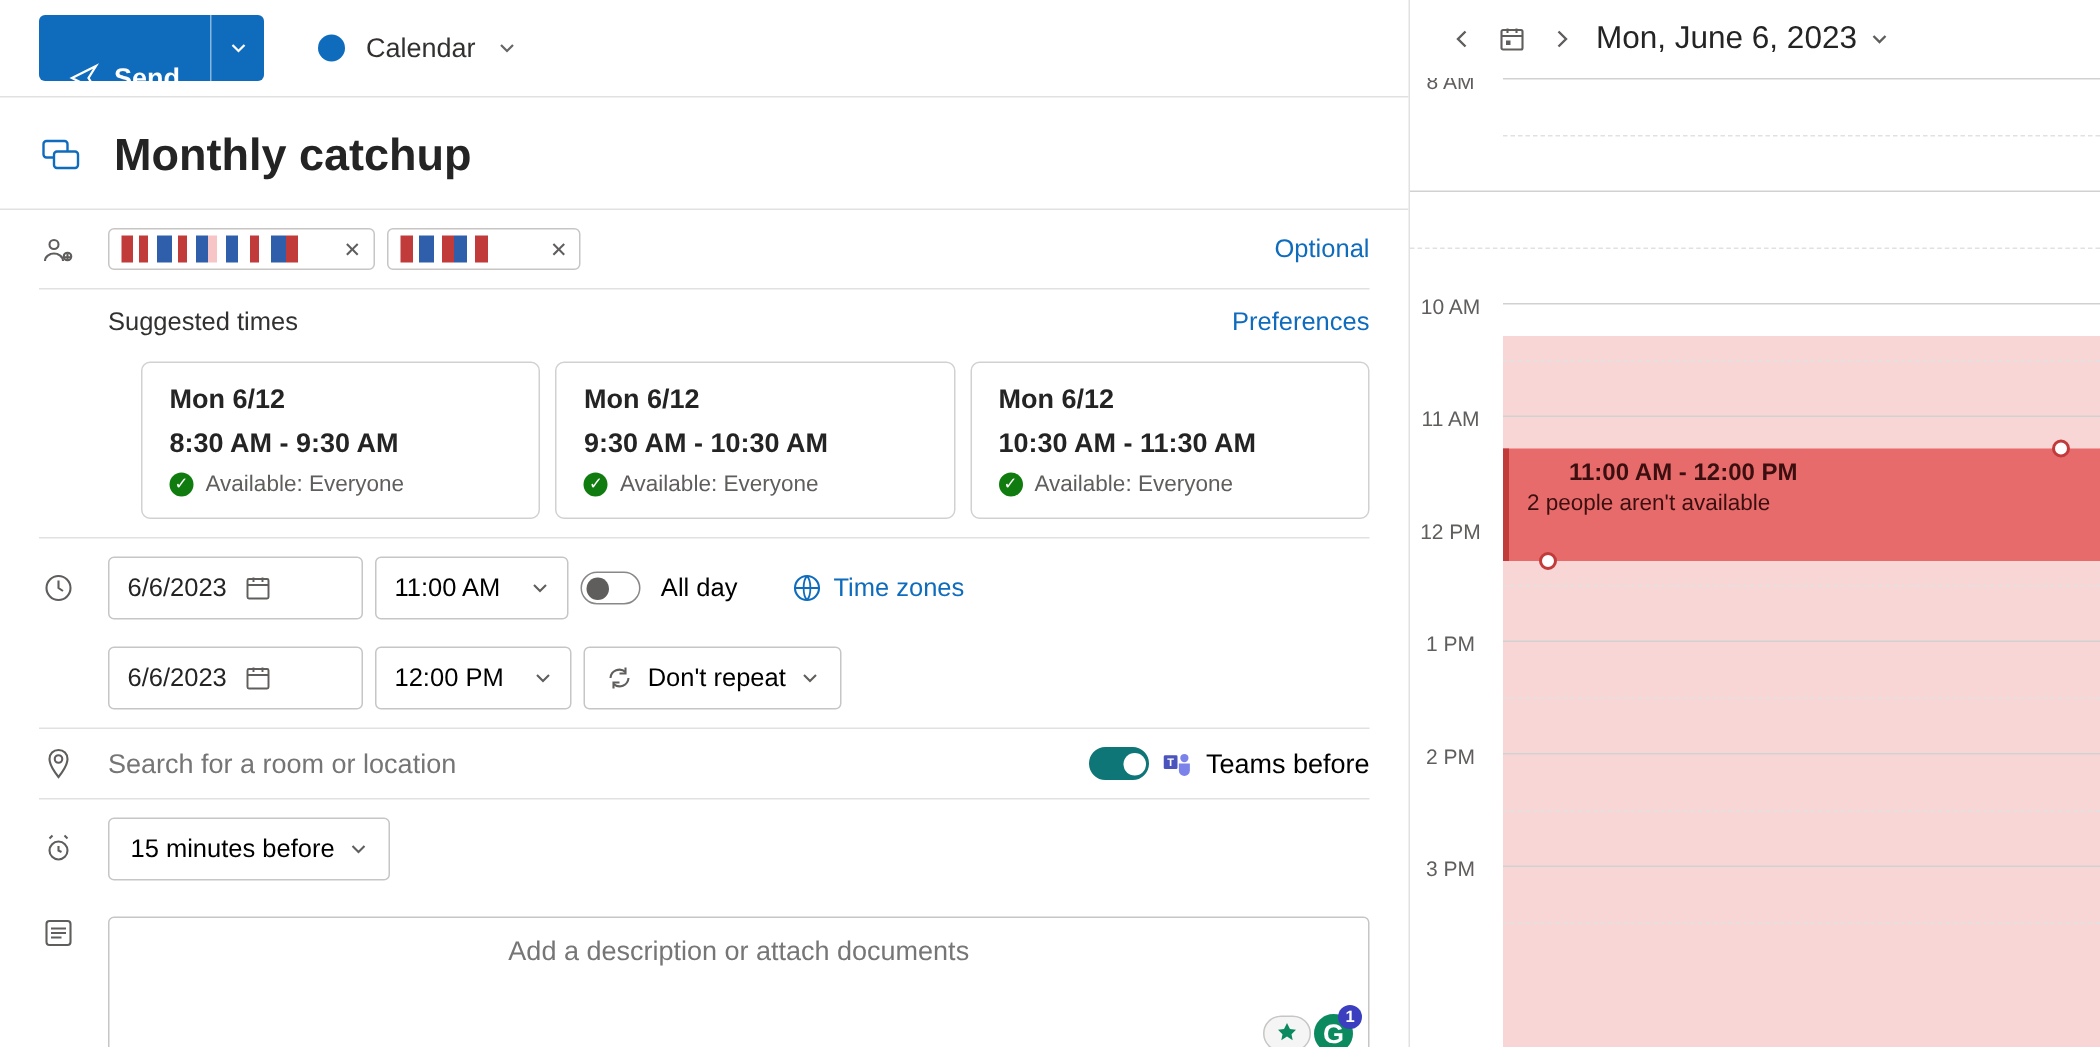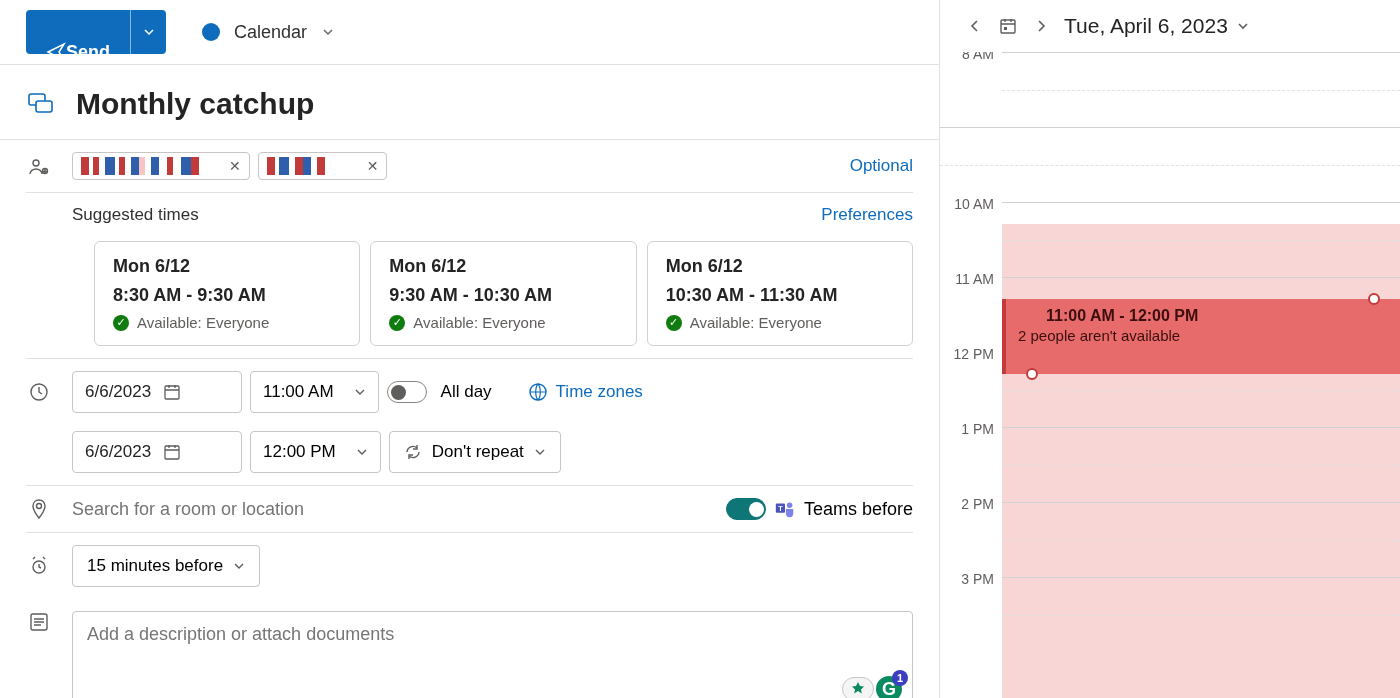--- a/index.html
+++ b/index.html
@@ -4,35 +4,35 @@
 <style>
   * { box-sizing: border-box; margin: 0; padding: 0; font-family: "Segoe UI", -apple-system, sans-serif; }
   body { background: #f4f4f4; width: 1400px; height: 698px; overflow: hidden; }
   .app { display: flex; width: 100%; height: 100%; }
   .left { flex: 0 0 940px; background: #fff; border-right: 1px solid #e1e1e1; display: flex; flex-direction: column; }
   .right { flex: 1; background: #fff; display: flex; flex-direction: column; }
 
   
   .toolbar { display: flex; align-items: center; padding: 10px 26px; border-bottom: 1px solid #e1e1e1; gap: 36px; }
   .send-btn { background: #0f6cbd; color: #fff; border: none; border-radius: 4px; height: 44px; display: flex; align-items: center; cursor: pointer; overflow: hidden; }
-  .send-main { display: flex; align-items: center; padding: 0 20px; font-size: 18px; font-weight: 600; height: 100%; margin-top: 40px; }
+  .send-main { display: flex; align-items: center; gap: 10px; padding: 0 20px; font-size: 18px; font-weight: 600; height: 100%; margin-top: 40px; }
   .send-split { border-left: 1px solid rgba(255,255,255,0.5); width: 36px; display: flex; align-items: center; justify-content: center; height: 100%; }
   .cal-label { display: flex; align-items: center; gap: 14px; font-size: 18px; color: #323130; }
   .dot-blue { width: 18px; height: 18px; border-radius: 50%; background: #0f6cbd; }
   .chev { color: #666; cursor:pointer; }
 
   
   .title-row { display: flex; align-items: center; gap: 20px; padding: 22px 26px 18px; border-bottom: 1px solid #e1e1e1; }
   .title-row h1 { font-size: 30px; font-weight: 600; color: #242424; }
   .chat-icon { color: #0f6cbd; width: 30px; height: 30px; display:flex; align-items:center; justify-content:center; }
 
   
   .form { padding: 0 26px 0 26px; }
   .row { display: flex; align-items: center; gap: 20px; padding: 12px 0; border-bottom: 1px solid #e1e1e1; }
-  .row.noline { border-bottom: none; }
+  .row.noline { border-bottom: none; text-align: center; }
   .row-icon { width: 26px; color: #605e5c; flex: 0 0 26px; display:flex; justify-content:center; }
   .row-body { flex: 1; display: flex; align-items: center; flex-wrap: wrap; gap: 8px; }
 
   .chip { border: 1px solid #c8c6c4; border-radius: 4px; padding: 4px 8px; display: inline-flex; align-items:center; gap:8px; font-size:14px; }
   .chip .x { color:#605e5c; cursor:pointer; }
   .chip-mosaic { display:inline-block; width:140px; height:18px; background-image:
     linear-gradient(90deg,#c23b3b 0 8px,transparent 8px 12px,#c23b3b 12px 18px,transparent 18px 24px,#2f5fab 24px 34px,transparent 34px 38px,#c23b3b 38px 44px,transparent 44px 50px,#2f5fab 50px 58px,#f7c5c5 58px 64px,transparent 64px 70px,#2f5fab 70px 78px,transparent 78px 86px,#c23b3b 86px 92px,transparent 92px 100px,#2f5fab 100px 110px,#c23b3b 110px 118px,transparent 118px 140px);
   }
   .chip-mosaic.small { width:92px; background-image:
     linear-gradient(90deg,#c23b3b 0 8px,transparent 8px 12px,#2f5fab 12px 22px,transparent 22px 28px,#c23b3b 28px 36px,#2f5fab 36px 44px,transparent 44px 50px,#c23b3b 50px 58px,transparent 58px 92px);
@@ -73,21 +73,21 @@
   .g-badge .count { position:absolute; top:-6px; right:-6px; width:16px; height:16px; border-radius:50%; background:#3b3fbf; color:#fff; font-size:11px; display:flex; align-items:center; justify-content:center; }
 
   
   .cal-head { display:flex; align-items:center; gap:16px; padding:14px 28px; }
   .cal-head .nav-ico { color:#605e5c; cursor:pointer; }
   .cal-head .day-ico { color:#605e5c; cursor:pointer; }
   .cal-head .date-str { font-size:21px; color:#242424; display:flex; align-items:center; gap:8px; cursor:pointer; }
 
   .grid { position:relative; flex:1; overflow:hidden; }
   .hr-row { display:flex; height:75px; }
-  .hr-lbl { width:62px; text-align:right; padding-right:8px; font-size:14px; color:#605e5c; transform:translateY(-6px); }
+  .hr-lbl { width:62px; text-align:center; padding-right:8px; font-size:14px; color:#605e5c; transform:translateY(-6px); }
   .hr-cell { flex:1; border-top:1px solid #d1d1d1; position:relative; }
   .hr-cell::after { content:""; position:absolute; top:50%; left:0; right:0; border-top:1px dashed #e1e1e1; }
   .busy-overlay { position:absolute; left:62px; right:0; background:#f8d6d6; }
   .event-block { position:absolute; left:62px; right:0; background:#e86b6b; border-left:4px solid #c23b3b; padding:8px 12px; color:#3b0f0f; }
   .event-block .t { font-weight:700; font-size:16px;margin-left:28px; }
   .event-block .s { font-size:15px; margin-top:2px; }
   .handle { width:12px; height:12px; border-radius:50%; background:#fff; border:2px solid #c23b3b; position:absolute; }
 
   svg { display:block; }
 </style>
@@ -357,21 +357,21 @@
             <path d="M3 8h14M7 3v3M13 3v3" stroke="#605e5c" stroke-width="1.4"></path>
             <rect x="6" y="11" width="3" height="3" fill="#605e5c"></rect>
           </svg>
         </span>
       <span class="nav-ico">
           <svg width="14" height="14" viewBox="0 0 14 14">
             <path d="M5 2l5 5-5 5" fill="none" stroke="#605e5c" stroke-width="1.6"></path>
           </svg>
         </span>
       <span class="date-str">
-        <span>Tue, April 6, 2023</span>
+        <span>Mon, June 6, 2023</span>
         <svg width="14" height="14" viewBox="0 0 14 14">
             <path d="M3 5l4 4 4-4" fill="none" stroke="#605e5c" stroke-width="1.6"></path>
           </svg>
       </span>
     </div>
 
     <div class="grid">
 
       <div class="busy-overlay" style="top:172px; bottom:0;"></div>
 

